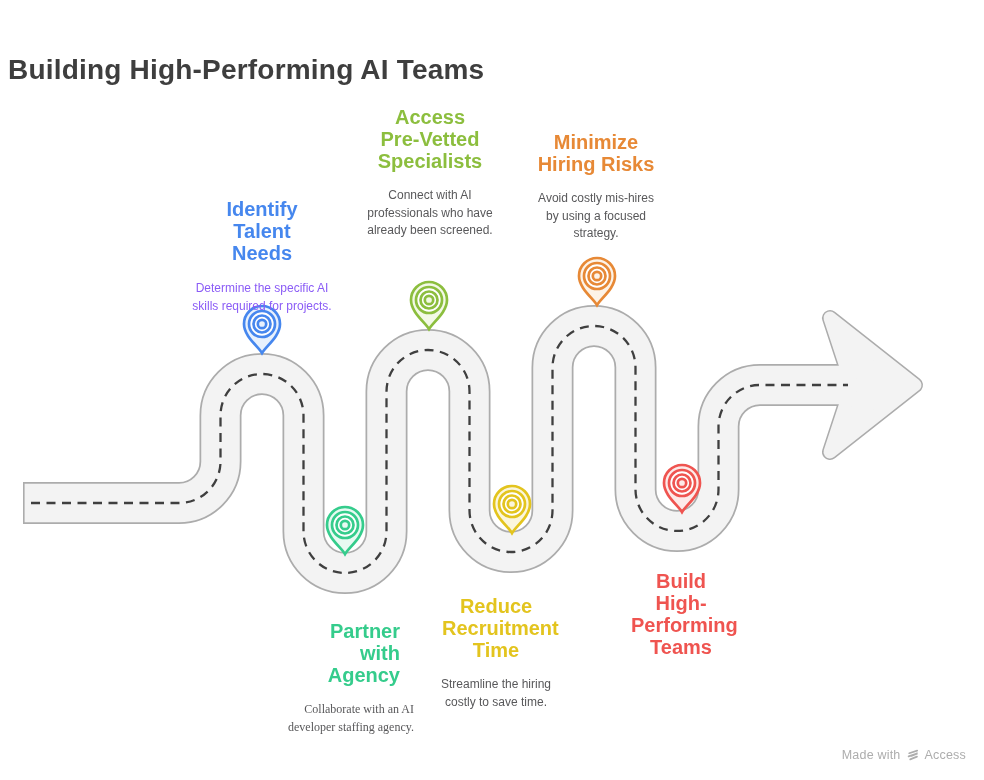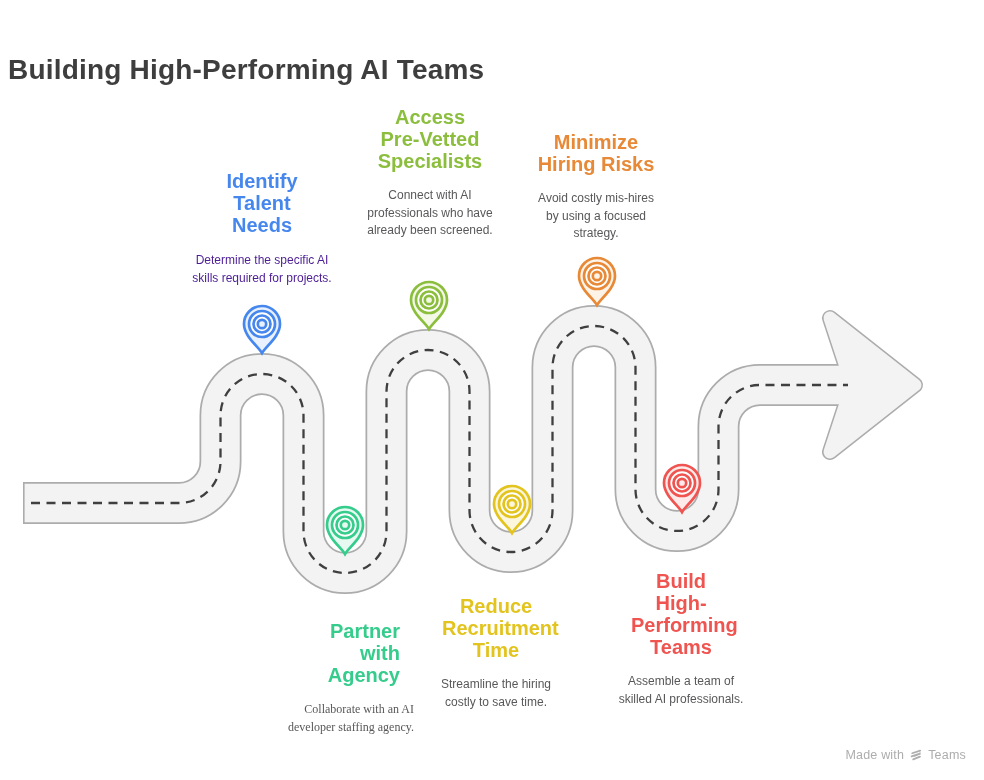--- a/index.html
+++ b/index.html
@@ -118,22 +118,22 @@
 
     <g transform="translate(659,463)">
       <path d="M 23 49 C 19.5 42.5 5 32.5 5 20 A 18 18 0 1 1 41 20 C 41 32.5 26.5 42.5 23 49 Z" stroke-width="2.7" stroke="#EF5450" fill="#FDEAE9"></path>
       <circle cx="23" cy="20" r="13" fill="#ffffff" stroke-width="2.7" stroke="#EF5450"></circle>
       <circle cx="23" cy="20" r="8.5" fill="#ffffff" stroke-width="2.7" stroke="#EF5450"></circle>
       <circle cx="23" cy="20" r="4.2" stroke-width="2.7" stroke="#EF5450" fill="#FDEAE9"></circle>
     </g>
   </svg>
 
   <div class="step step-1">
-    <h2 style="color: rgb(70, 135, 238);">Identify Talent Needs</h2>
-    <p style="color: #4c1d95; margin-top: 16px;">Determine the specific AI skills required for projects.</p>
+    <h2 style="color: rgb(70, 135, 238); margin-top: 28px;">Identify Talent Needs</h2>
+    <p style="color: #8b5cf6; margin-top: 16px;">Determine the specific AI skills required for projects.</p>
   </div>
 
   <div class="step step-2">
     <h2 style="color: rgb(140, 190, 62);">Access Pre-Vetted Specialists</h2>
     <p style="color: rgb(88, 88, 90);">Connect with AI professionals who have already been screened.</p>
   </div>
 
   <div class="step step-3">
     <h2 style="color: rgb(231, 137, 54);">Minimize Hiring Risks</h2>
     <p style="color: rgb(88, 88, 90); text-align: center;">Avoid costly mis-hires by using a focused strategy.</p>
@@ -144,26 +144,25 @@
     <p style="color: rgb(88, 88, 90);">Collaborate with an AI developer staffing agency.</p>
   </div>
 
   <div class="step step-5">
     <h2 style="color: rgb(227, 196, 30);">Reduce Recruitment Time</h2>
     <p style="color: rgb(88, 88, 90);">Streamline the hiring costly to save time.</p>
   </div>
 
   <div class="step step-6">
     <h2 style="color: rgb(239, 84, 80);">Build High-Performing Teams</h2>
-    <p style="color: rgb(88, 88, 90);">Assemble a team of skilled AI professionals.</p>
   </div>
 
   <div class="watermark" style="color: rgb(173, 173, 173);">
     <span>Made with</span>
     <svg class="napkin-logo" width="14" height="14" viewBox="0 0 14 14" fill="none" stroke-width="1.7" stroke-linecap="round" stroke="#ADADAD">
       <path d="M3.2 5.2 L11.2 2.6"></path>
       <path d="M2.6 8.4 L11.6 5.4 L5.4 7.9"></path>
       <path d="M4.2 11.4 L11 8.6"></path>
     </svg>
-    <span class="brand">Teams</span>
+    <span class="brand">Access</span>
   </div>
 
 </div>
 
 </body></html>

